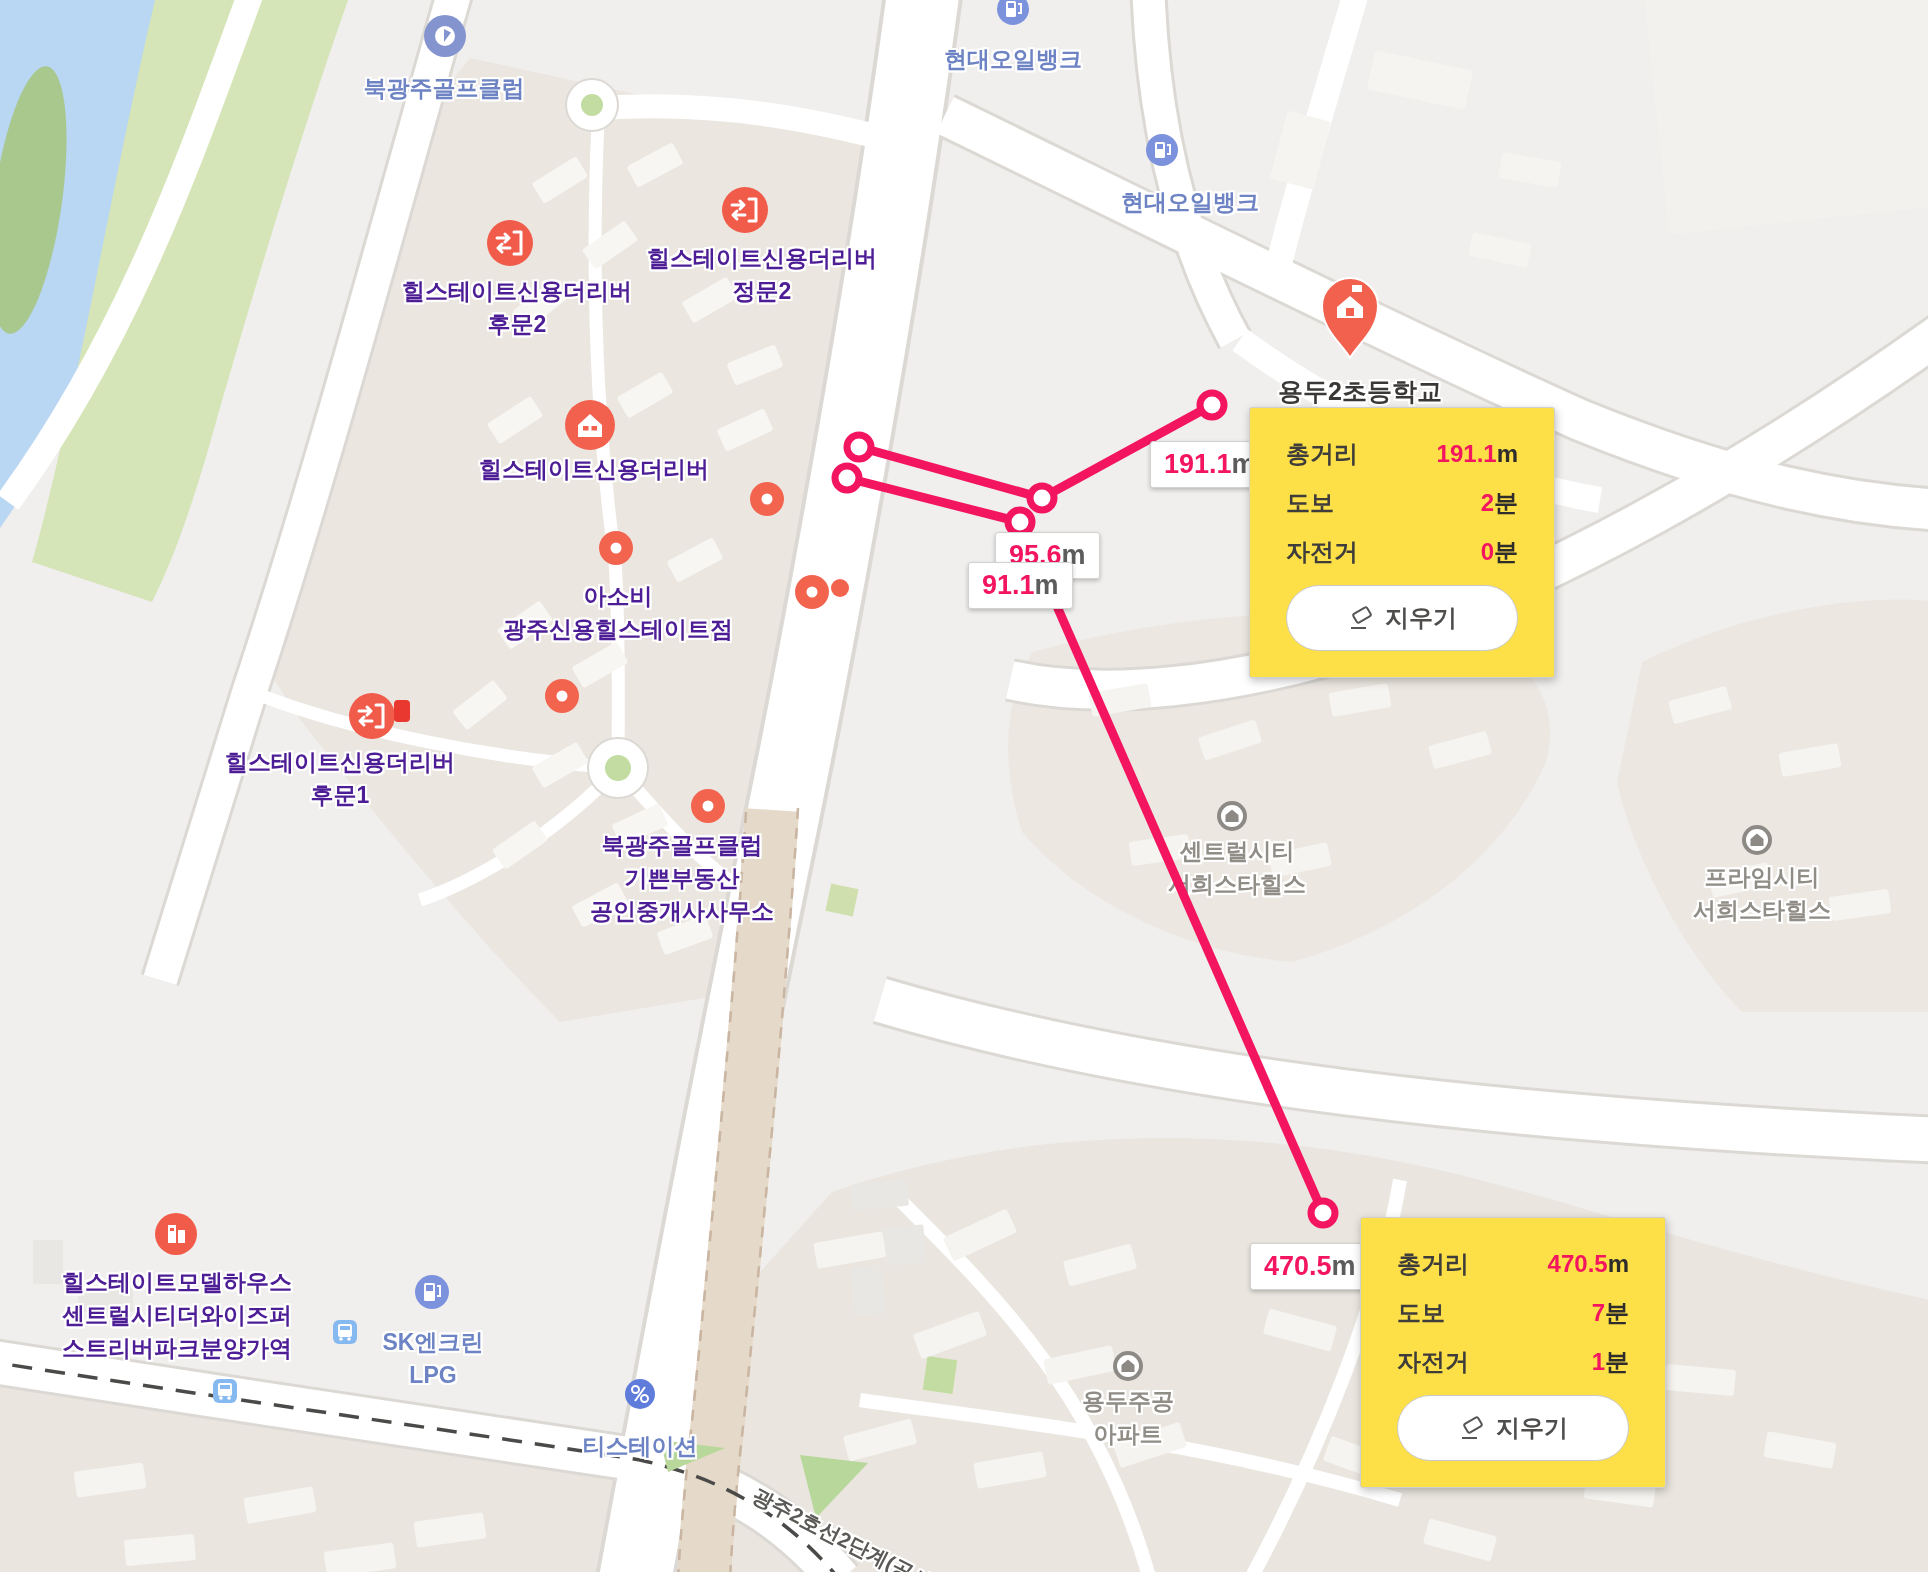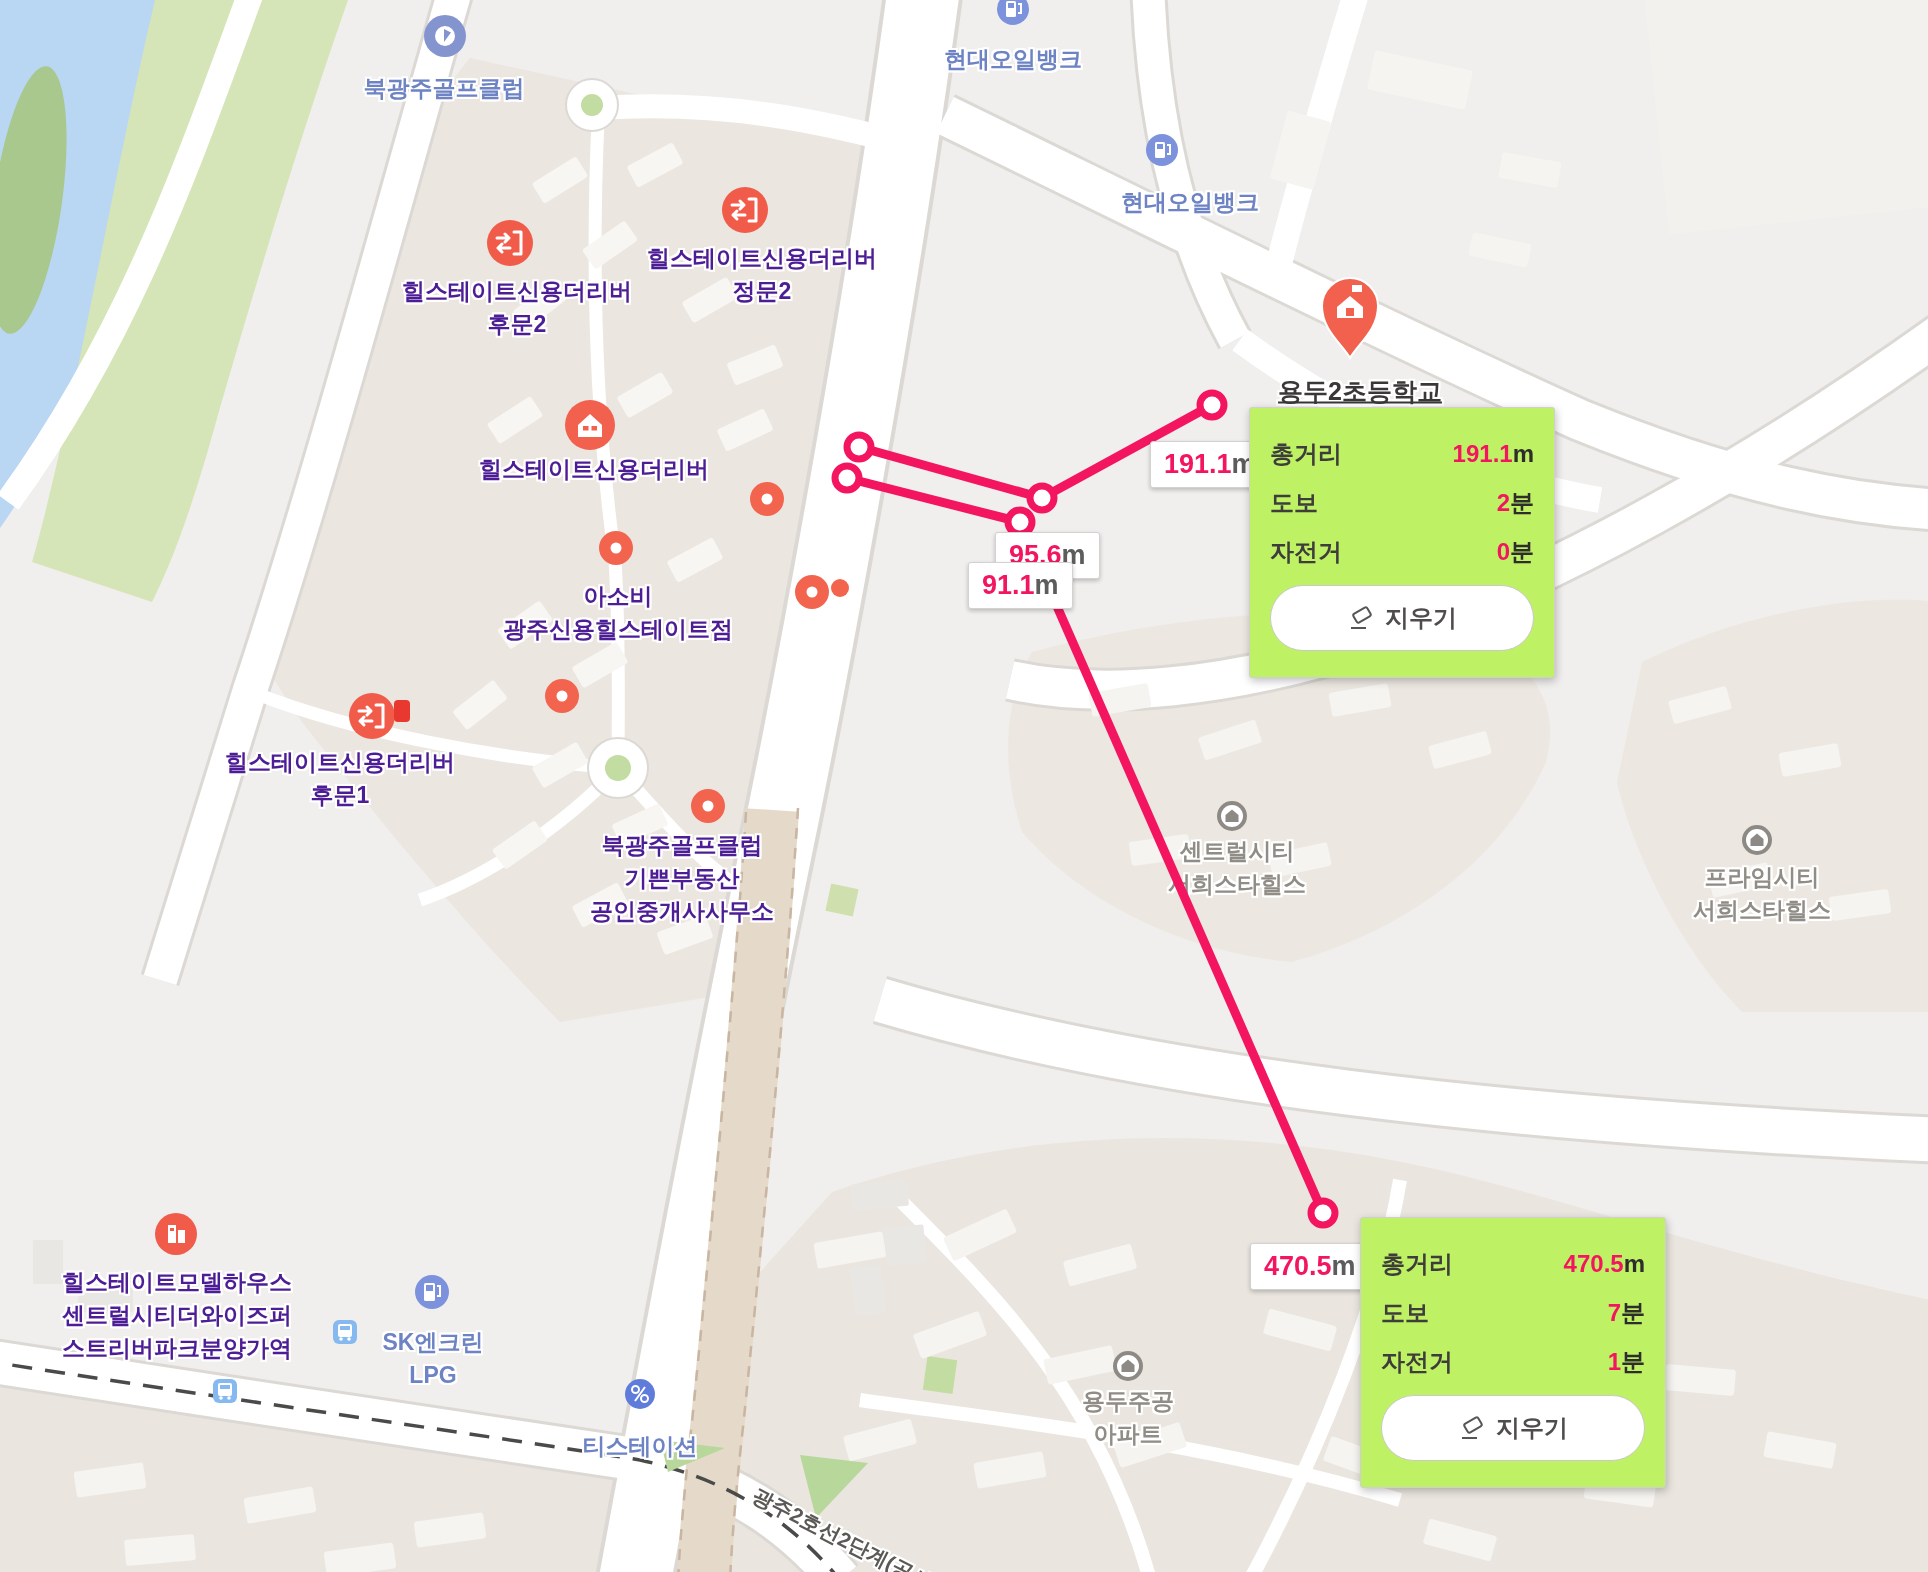--- a/index.html
+++ b/index.html
@@ -13,30 +13,30 @@
   #distlabels-layer{z-index:16;}
   .marker{position:absolute;transform:translate(-50%,-50%);}
   .marker.pin{transform:translate(-50%,-100%);}
   .map-label{position:absolute;transform:translate(-50%,-50%);text-align:center;
      font-weight:bold;font-size:23px;line-height:33px;white-space:nowrap;
      text-shadow:-2px -2px 0 #fff,2px -2px 0 #fff,-2px 2px 0 #fff,2px 2px 0 #fff,
                  0 -2px 0 #fff,0 2px 0 #fff,-2px 0 0 #fff,2px 0 0 #fff;}
   .map-label.blue{color:#6d83c4;margin-top:15px;}
   .map-label.dark{color:#4c1d95;}
   .map-label.gray{color:#908c86;}
-  .map-label.school{color:#3a3836;font-size:25px;text-decoration:underline;}
+  .map-label.school{color:#3a3836;font-size:25px;}
   .map-label.construction{color:#5a5955;font-weight:600;font-size:21px;}
   .dist-label{position:absolute;background:#fff;border:1px solid #d2d2d2;border-radius:3px;
      box-shadow:0 2px 4px rgba(0,0,0,.22);padding:7px 13px;font-size:27px;font-weight:bold;
      white-space:nowrap;}
   .dist-label .v{color:#f3155f;}
   .dist-label .u{color:#5c5c5c;}
-  .popup{position:absolute;width:306px;box-sizing:border-box;background:#bef264;
+  .popup{position:absolute;width:306px;box-sizing:border-box;background:#fde047;
      border:1px solid #cfcfcf;border-radius:3px;box-shadow:1px 3px 8px rgba(0,0,0,.25);
-     padding:30px 20px 26px;z-index:30;}
+     padding:30px 36px 26px;z-index:30;}
   .popup-row{display:flex;justify-content:space-between;align-items:baseline;
      margin-bottom:17px;font-size:24px;}
   .popup-row .rl{color:#3f3d3b;font-weight:600;}
   .popup-row .rv{font-weight:bold;color:#2e2d2b;}
   .popup-row .rv .v{color:#f3155f;}
   .clear-btn{margin-top:14px;width:100%;height:66px;border:1px solid #c9c9c9;border-radius:40px;
      background:#fff;display:flex;align-items:center;justify-content:center;gap:10px;
      font-size:24px;font-weight:600;color:#4f4d4b;cursor:pointer;
      font-family:"Liberation Sans",sans-serif;}
 </style>

